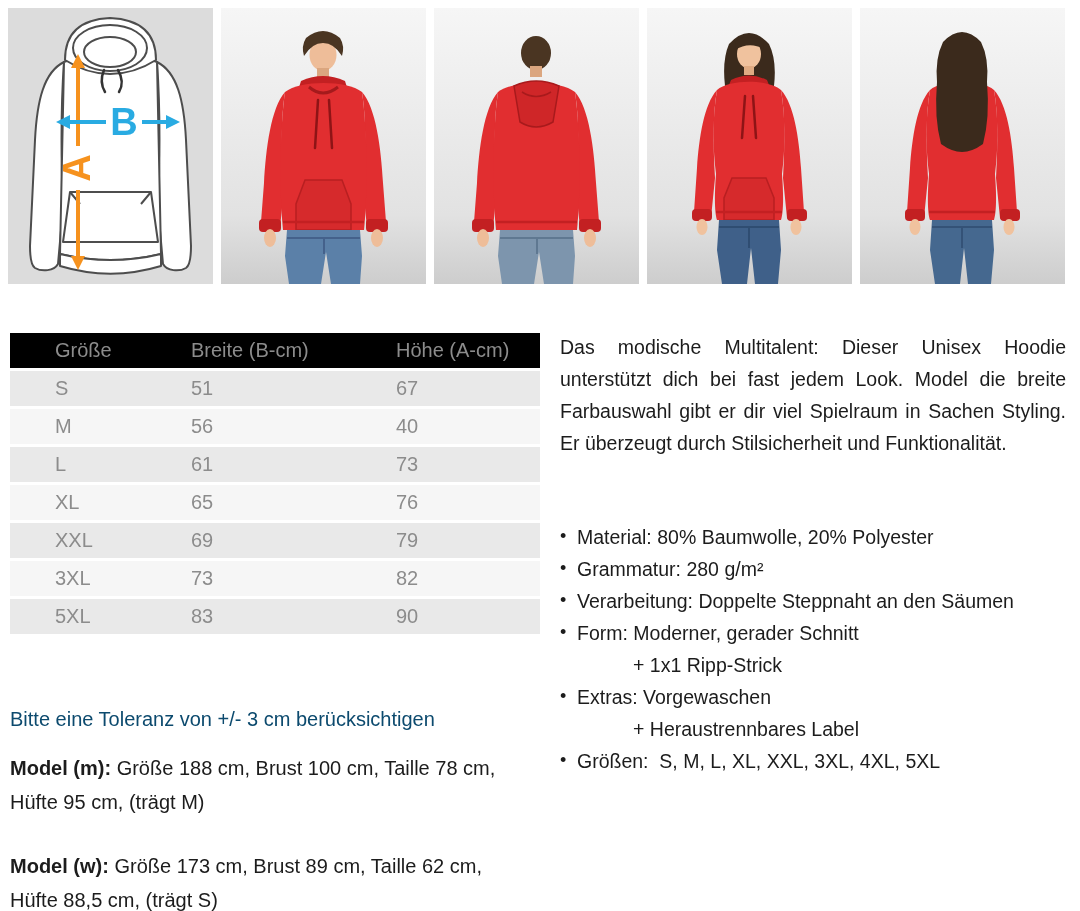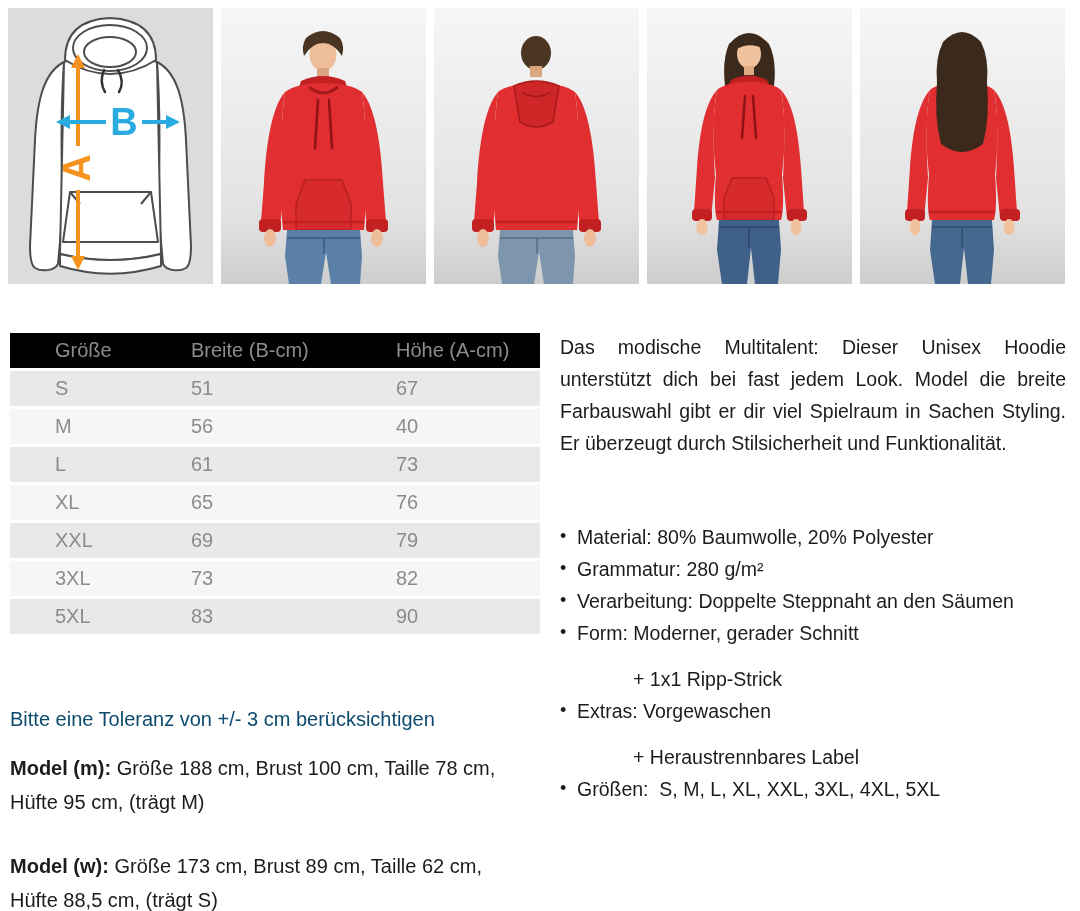--- a/index.html
+++ b/index.html
@@ -36,21 +36,21 @@
 
   
   .desc-paragraph { position:absolute; left:560px; top:331px; width:506px; margin:0;
     font-size:19.5px; line-height:32px; color:#1c1c1c; text-align:justify; }
   .spec-list { position:absolute; left:558px; top:521px; width:510px;
     margin:0; padding:0; list-style:none; }
   .spec-list li { position:relative; display:block; padding-left:19px;
     font-size:19.5px; line-height:32px; color:#1c1c1c; }
   .b-dot { position:absolute; left:2px; top:-1px; font-size:18px; color:#1c1c1c; }
   .b-text { white-space:pre-wrap; }
-  .b-cont { display:block; padding-left:56px;margin-top:14px; }
+  .b-cont { display:block; padding-left:56px; }
 </style>
 </head>
 <body>
 
 <div class="page">
 
   <div class="gallery">
 
     <figure>
       <svg viewBox="0 0 205 276">

